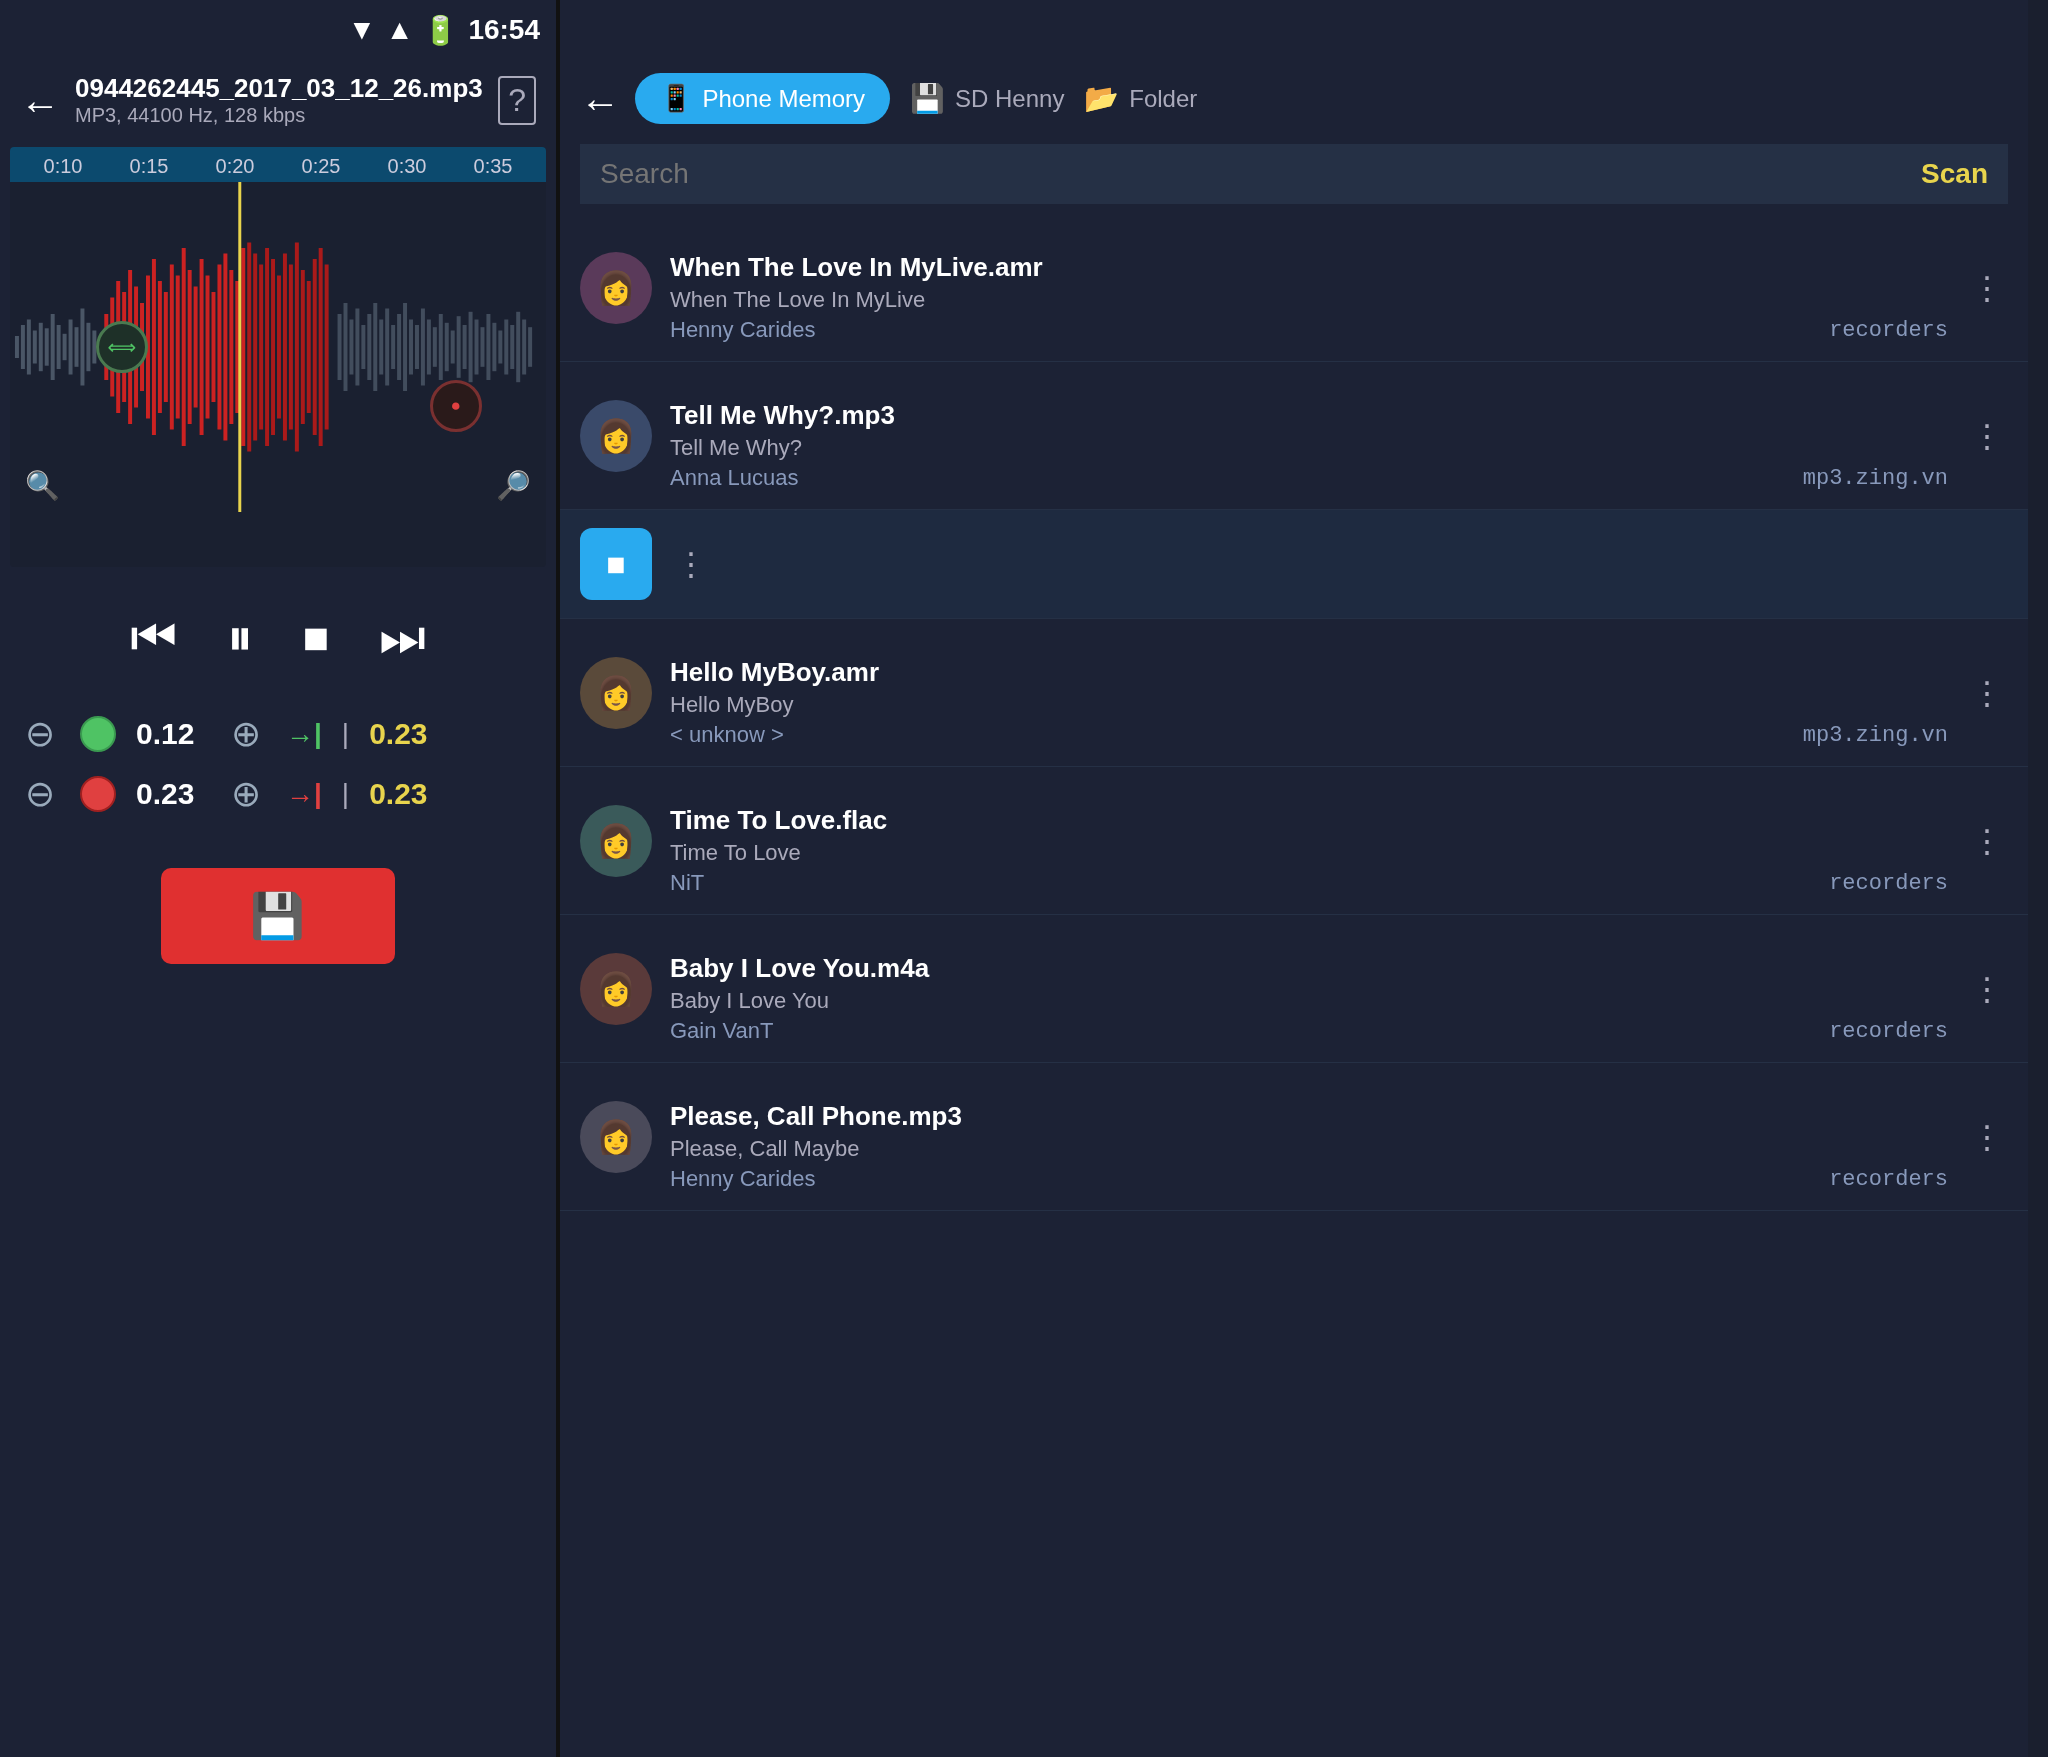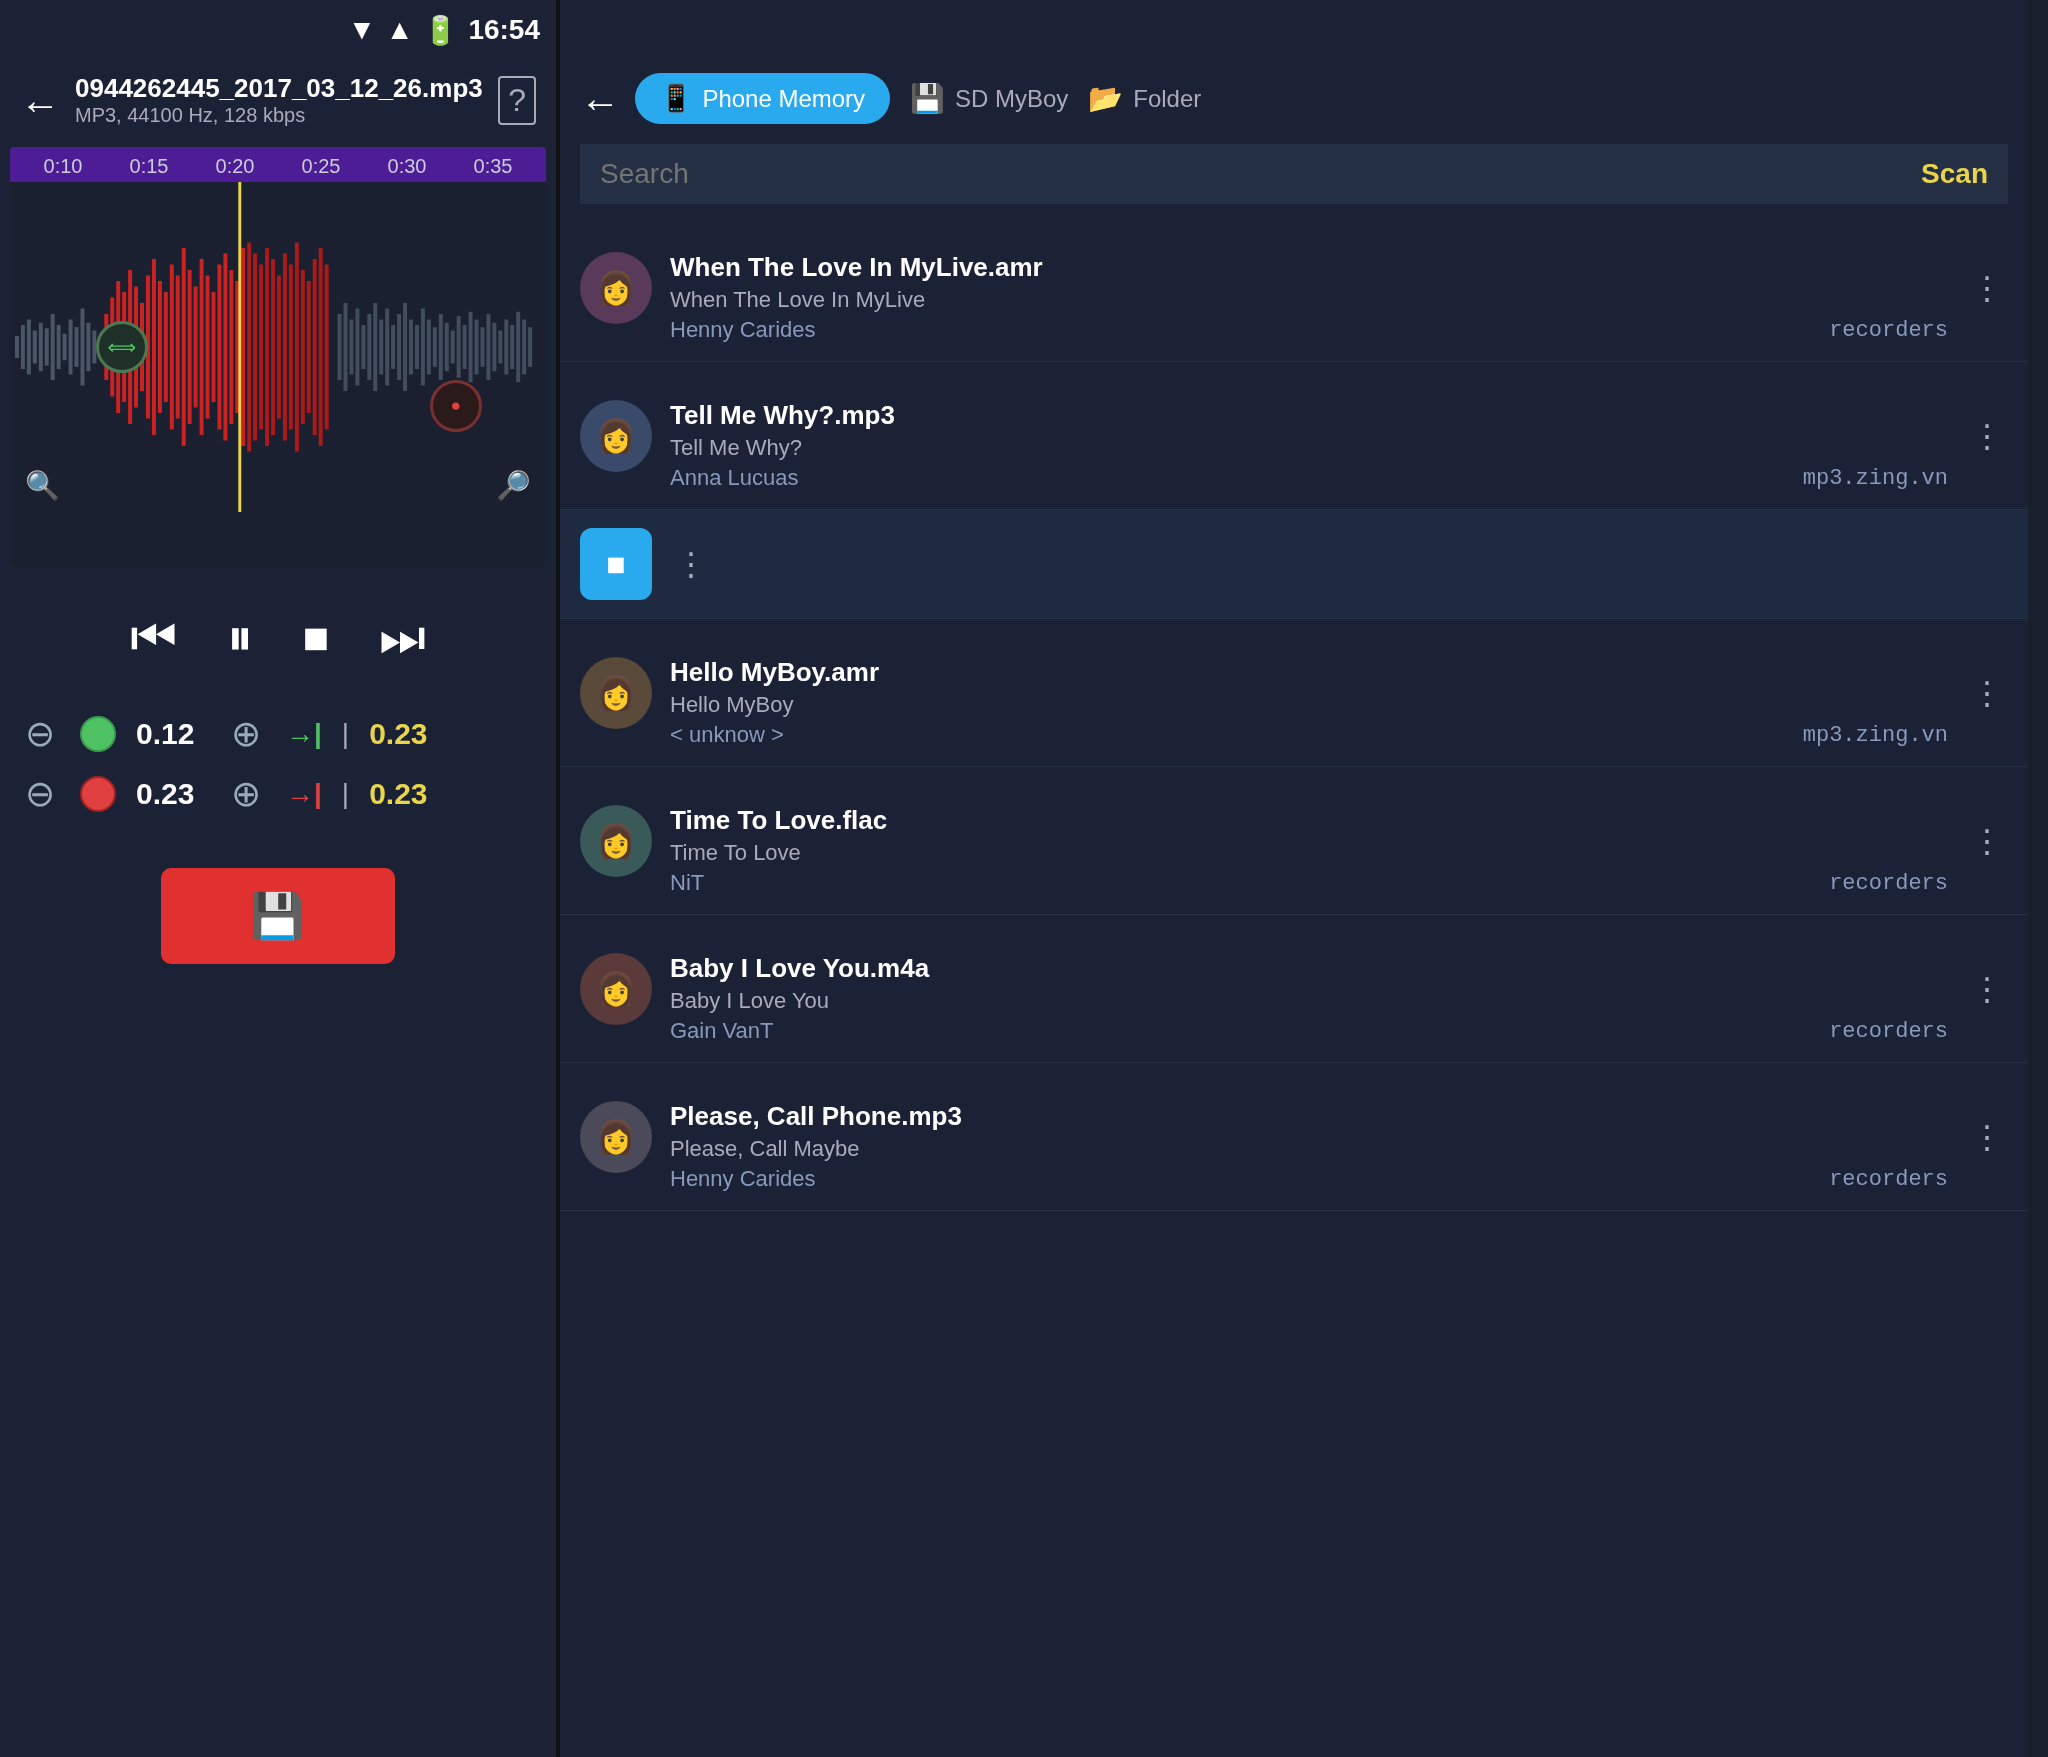--- a/index.html
+++ b/index.html
@@ -92,21 +92,21 @@
       overflow: hidden;
       border-radius: 4px;
     }
 
     .timeline {
       display: flex;
       justify-content: space-around;
       padding: 8px 10px 4px;
       color: #ccd;
       font-size: 20px;
-      background: #4c1d95;
+      background: #0c4a6e;
     }
 
     .waveform-canvas {
       width: 100%;
       height: 330px;
       position: relative;
       background: #1a2030;
     }
 
     .waveform-svg {
@@ -666,21 +666,21 @@
 
     <div class="storage-tabs">
 
       <div class="tab-phone">
         <span class="tab-phone-icon">📱</span>
         <span>Phone Memory</span>
       </div>
 
       <div class="tab-sd">
         <span class="tab-icon">💾</span>
-        <span>SD MyBoy</span>
+        <span>SD Henny</span>
       </div>
 
       <div class="tab-folder">
         <span class="tab-icon">📂</span>
         <span>Folder</span>
       </div>
     </div>
   </div>
 
   <div class="search-container">

